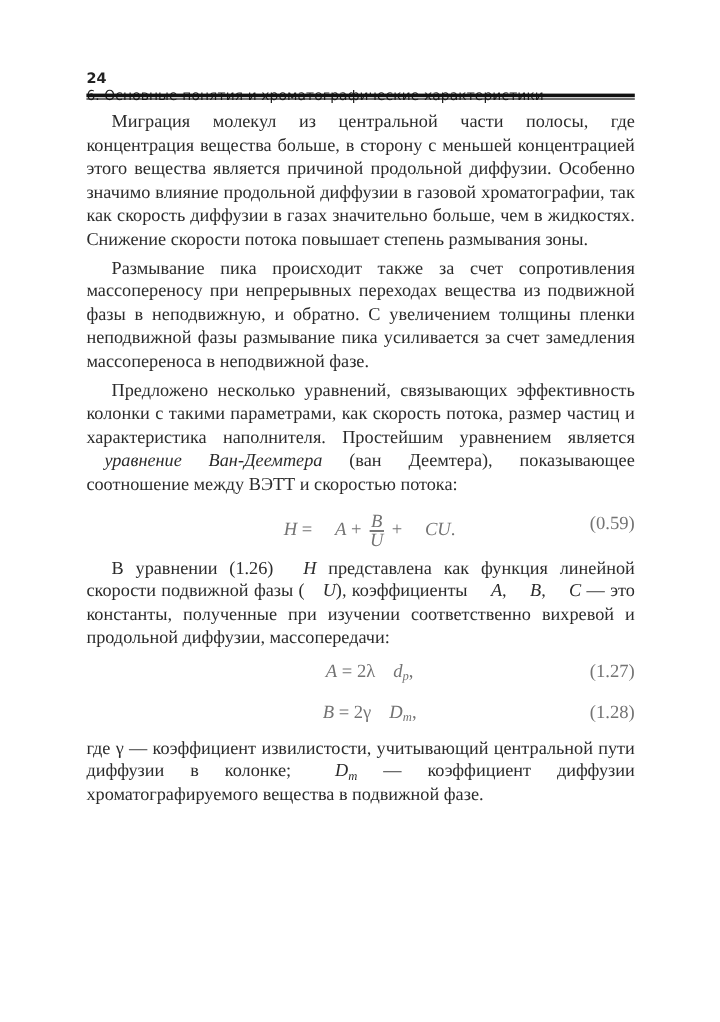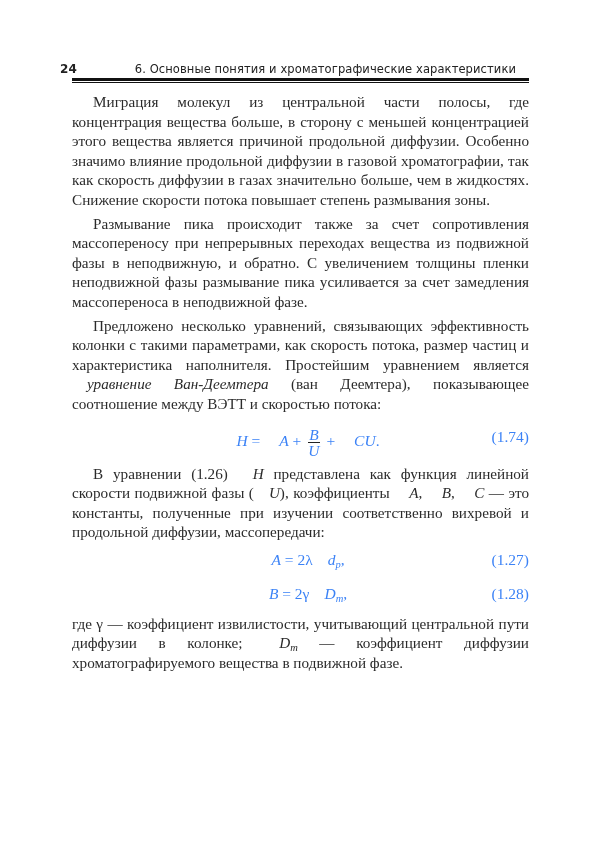--- a/index.html
+++ b/index.html
@@ -1,39 +1,40 @@
 <!DOCTYPE html>
 <html><head>
   <meta charset="utf-8">
   <style>
     html, body { margin: 0; padding: 0; background: #ffffff; }
     body { width: 600px; height: 852px; position: relative; overflow: hidden; }
     .page { position: absolute; left: 0; top: 0; width: 600px; height: 852px; background: #fff; }
     .running-head {
-      position: absolute; left: 60px; top: 58px; width: 456px; height: 18px;
+      position: absolute; left: 72px; top: 58px; width: 456px; height: 18px;
       font-family: "DejaVu Sans", sans-serif; font-size: 11.5px; color: #222;
-      display: flex; justify-content: space-between; align-items: flex-end;
+      display: flex; justify-content: space-between; align-items: flex-start;
       letter-spacing: 0.1px;
+      flex-direction: column;
     }
     .running-head .page-num { font-weight: bold; font-size: 12px; }
     .rule-thick { position: absolute; left: 72px; top: 78px; width: 457px; height: 2.5px; background: #111; }
     .rule-thin { position: absolute; left: 72px; top: 82px; width: 457px; height: 1px; background: #111; }
 
     .body {
       position: absolute; left: 72px; top: 92px; width: 457px;
       font-family: "Liberation Serif", serif; font-size: 15.2px; line-height: 19.6px;
       color: #2b2b2b; text-align: justify;
     }
     .body p { margin: 0; text-indent: 21px; font-family: Liberation Serif, serif; }
     .body p.cont { text-indent: 0; }
     .body p + p { margin-top: 4px; }
     .body p.after-eq { margin-top: 0; }
     .formula {
       position: relative; height: 38px; margin: 6px 0 6px 0;
-      font-family: "Liberation Serif", serif; font-size: 15.5px; color: #3b82f6;
+      font-family: "Liberation Serif", serif; font-size: 15.5px; color: #737373;
     }
     .formula.short { height: 30px; margin: 4px 0 4px 0; }
     .formula .expr { position: absolute; left: 0; right: 0; text-align: center; top: 7px; }
     .formula.short .expr { top: 4px; }
     .formula .num { position: absolute; right: 0; top: 7px; }
     .formula.short .num { top: 4px; }
     .frac { display: inline-block; vertical-align: middle; text-align: center; margin: 0 3px; line-height: 15px; }
     .frac .n { display: block; border-bottom: 1px solid #222; padding: 0 1px; font-style: italic; }
     .frac .d { display: block; font-style: italic; }
     i, .it { font-style: italic; margin-left: 15px; }
@@ -54,21 +55,21 @@
   <div class="body">
 
     <p>Миграция молекул из центральной части полосы, где концентрация вещества больше, в сторону с меньшей концентрацией этого вещества является причиной продольной диффузии. Особенно значимо влияние продольной диффузии в газовой хроматографии, так как скорость диффузии в газах значительно больше, чем в жидкостях. Снижение скорости потока повышает степень размывания зоны.</p>
 
     <p>Размывание пика происходит также за счет сопротивления массопереносу при непрерывных переходах вещества из подвижной фазы в неподвижную, и обратно. С увеличением толщины пленки неподвижной фазы размывание пика усиливается за счет замедления массопереноса в неподвижной фазе.</p>
 
     <p><span>Предложено несколько уравнений, связывающих эффективность колонки с такими параметрами, как скорость потока, размер частиц и характеристика наполнителя. Простейшим уравнением является </span><i>уравнение Ван-Деемтера</i><span> (ван Деемтера), показывающее соотношение между ВЭТТ и скоростью потока:</span></p>
 
     <div class="formula">
       <div class="expr"><i>H</i><span> = </span><i>A</i><span> + </span><span class="frac"><span class="n">B</span><span class="d">U</span></span><span> + </span><i>CU</i><span>.</span></div>
-      <div class="num">(1.74)</div>
+      <div class="num">(0.59)</div>
     </div>
 
     <p class="after-eq"><span>В уравнении (1.26) </span><i>H</i><span> представлена как функция линейной скорости подвижной фазы (</span><i>U</i><span>), коэффициенты </span><i>A</i><span>, </span><i>B</i><span>, </span><i>C</i><span> — это константы, полученные при изучении соответственно вихревой и продольной диффузии, массопередачи:</span></p>
 
     <div class="formula short">
       <div class="expr"><i>A</i><span> = 2λ</span><i>d</i><sub>p</sub><span>,</span></div>
       <div class="num">(1.27)</div>
     </div>
 
 

